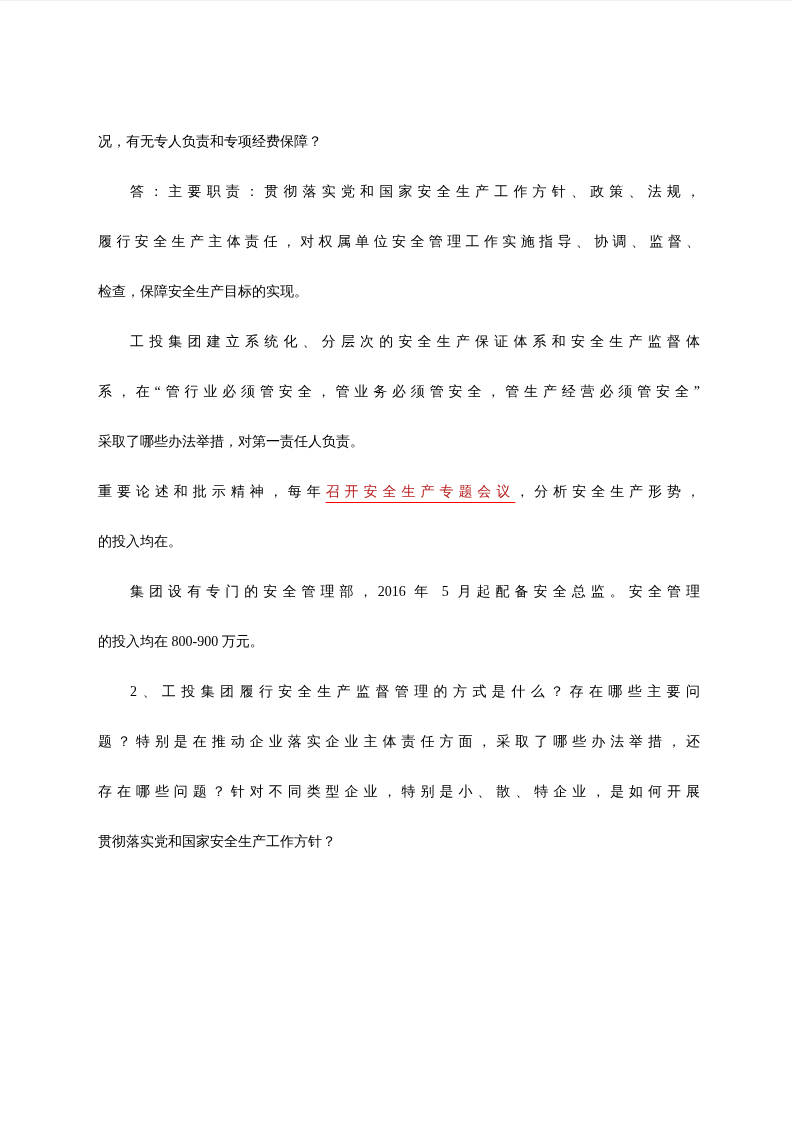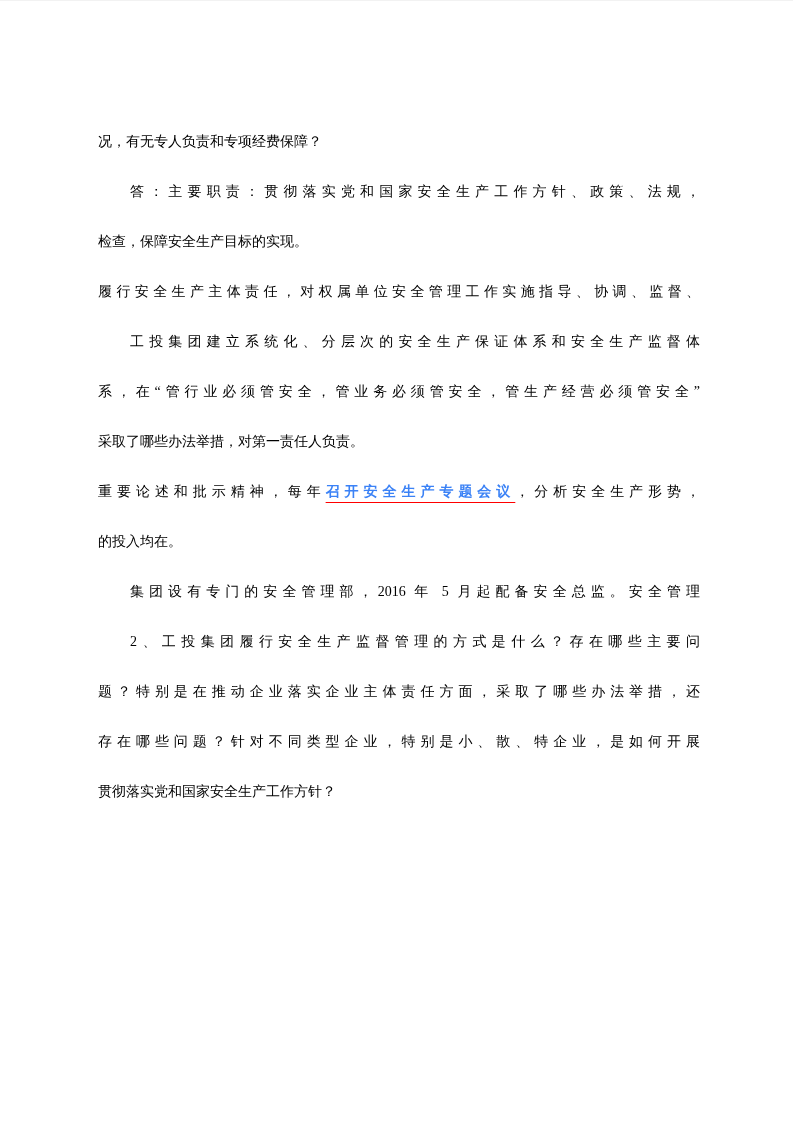--- a/index.html
+++ b/index.html
@@ -42,52 +42,52 @@
     text-align-last: left;
     -moz-text-align-last: left;
   }
   .para.indent .line.first {
     padding-left: 32px;
   }
   .seg {
     color: inherit;
   }
   .hl {
-    color: #3b82f6;
+    color: #b91c1c;
     text-decoration: underline;
     text-decoration-color: #ff0000;
     text-decoration-thickness: 1px;
     text-underline-offset: 6px;
-    font-weight: bold;
   }
 </style>
 </head>
 <body>
 
 <div class="page">
   <div class="doc">
       <div class="para">
         <div class="line last first"><span class="seg">况，有无专人负责和专项经费保障？</span></div>
       </div>
       <div class="para indent">
         <div class="line first"><span class="seg">答：主要职责：贯彻落实党和国家安全生产工作方针、政策、法规，</span></div>
+        <div class="line"><span class="seg">履行安全生产主体责任，对权属单位安全管理工作实施指导、协调、监督、</span></div>
         <div class="line last"><span class="seg">检查，保障安全生产目标的实现。</span></div>
-        <div class="line"><span class="seg">履行安全生产主体责任，对权属单位安全管理工作实施指导、协调、监督、</span></div>
       </div>
       <div class="para indent">
         <div class="line first"><span class="seg">工投集团建立系统化、分层次的安全生产保证体系和安全生产监督体</span></div>
         <div class="line"><span class="seg">系，在“管行业必须管安全，管业务必须管安全，管生产经营必须管安全”</span></div>
         <div class="line last"><span class="seg">采取了哪些办法举措，对第一责任人负责。</span></div>
       </div>
       <div class="para indent">
         <div class="line"><span class="seg">重要论述和批示精神，每年</span><span class="seg hl">召开安全生产专题会议</span><span class="seg">，分析安全生产形势，</span></div>
         <div class="line last"><span class="seg">的投入均在。</span></div>
       </div>
       <div class="para indent">
         <div class="line first"><span class="seg">集团设有专门的安全管理部，2016 年 5 月起配备安全总监。安全管理</span></div>
+        <div class="line last"><span class="seg">的投入均在 800-900 万元。</span></div>
       </div>
       <div class="para indent">
         <div class="line first"><span class="seg">2、工投集团履行安全生产监督管理的方式是什么？存在哪些主要问</span></div>
         <div class="line"><span class="seg">题？特别是在推动企业落实企业主体责任方面，采取了哪些办法举措，还</span></div>
         <div class="line"><span class="seg">存在哪些问题？针对不同类型企业，特别是小、散、特企业，是如何开展</span></div>
         <div class="line last"><span class="seg">贯彻落实党和国家安全生产工作方针？</span></div>
       </div>
     </div>
 </div>
 

